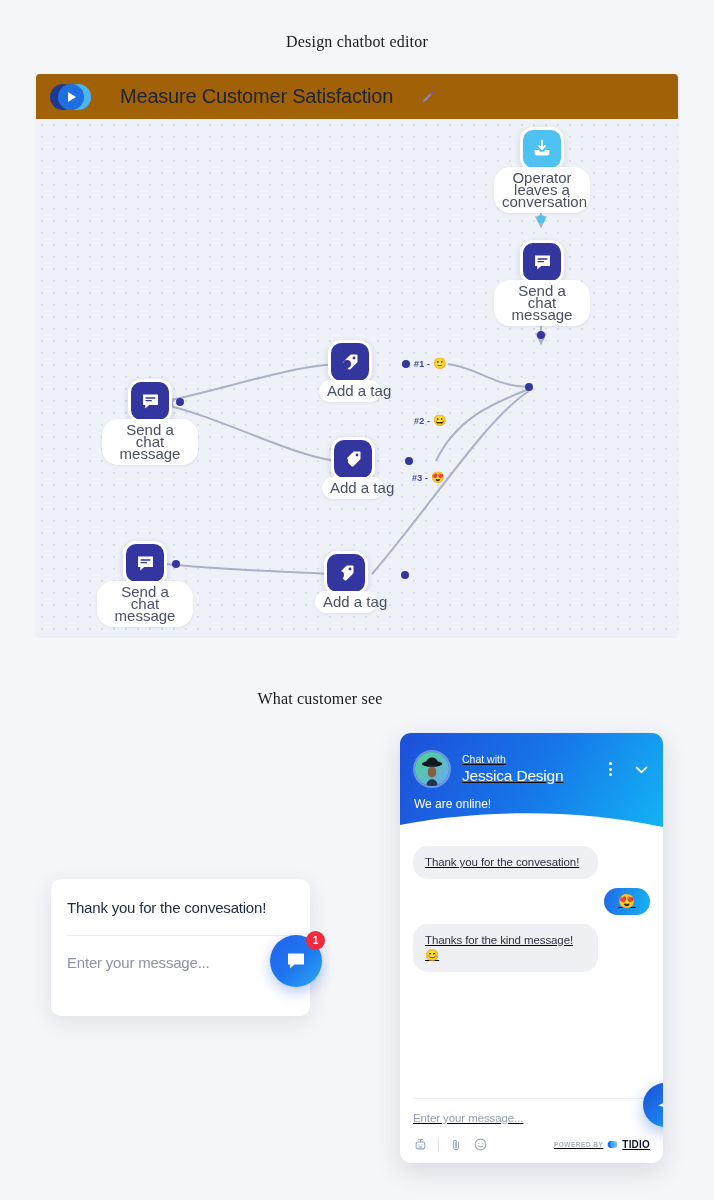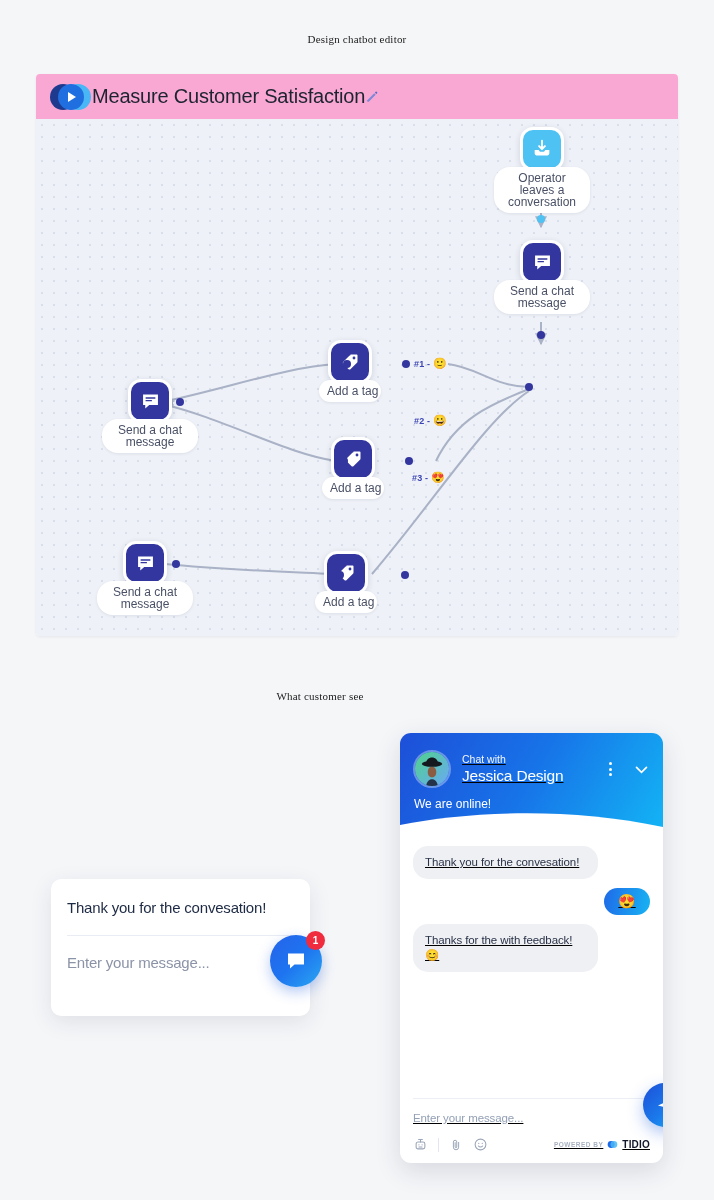--- a/index.html
+++ b/index.html
@@ -9,38 +9,38 @@
     background:#f5f6f8;
     font-family:"Liberation Sans", sans-serif;
     overflow:hidden;
     position:relative;
   }
 
   
   .section-title{
     text-align:center;
     font-family:"Liberation Serif", serif;
-    font-size:11px;
+    font-size:16px;
     color:#1b1b1b;
     letter-spacing:.2px;
   }
   #title-design{ position:absolute; top:33px; left:0; width:714px; }
   #title-customer{ position:absolute; top:690px; left:0; width:640px; }
 
   
   .editor{
     position:absolute; left:36px; top:74px;
     width:642px; height:562px;
     border-radius:4px; overflow:hidden;
     box-shadow:0 1px 3px rgba(20,30,60,.07);
     background:#fff;
   }
   .editor-bar{
-    height:45px; background:#f9a8d4; display:flex; align-items:center;
-    padding-left:14px; gap:0;
+    height:45px; background:#a16207; display:flex; align-items:center;
+    padding-left:14px; gap:28px;
   }
   .tidio-mark{ position:relative; width:42px; height:30px; flex:none; }
   .tidio-mark i{ position:absolute; border-radius:50%; display:block; }
   .tm-dark { width:26px;height:26px; left:0;  top:2px; background:#1e3a8f; }
   .tm-light{ width:26px;height:26px; left:15px;top:2px; background:#49b6f5; }
   .tm-mid  { width:26px;height:26px; left:8px; top:2px; background:#1f6fe0; }
   .tm-play{
     position:absolute; left:18px; top:10px;
     width:0;height:0; border-left:8px solid #fff;
     border-top:5px solid transparent; border-bottom:5px solid transparent;
@@ -65,21 +65,21 @@
     width:44px;height:44px;border-radius:13px;
     background:#32369e; border:3px solid #fff;
     display:flex;align-items:center;justify-content:center;
     box-shadow:0 2px 6px rgba(40,50,90,.16);
     margin:0 auto;
   }
   .tile.sky{ background:#4ec2f2; }
   .caption{
     margin-top:-4px;
     background:#fff;border-radius:16px;
-    font-size:12px;line-height:12px;color:#4a5166;
+    font-size:15px;line-height:12px;color:#4a5166;
     text-align:center;padding:5px 8px;
     box-shadow:0 1px 3px rgba(40,50,90,.09);
     white-space:nowrap;
   }
   .caption.two{ white-space:normal; width:96px; }
 
   .port{
     position:absolute;width:8px;height:8px;border-radius:50%;
     background:#32369e;
   }
@@ -377,21 +377,21 @@
     </div>
     <span class="w-online">We are online!</span>
     <svg class="w-wave" viewBox="0 0 263 26" preserveAspectRatio="none">
       <path d="M0,26 L0,14 C70,0 170,-4 263,16 L263,26 Z" fill="#fff"></path>
     </svg>
   </div>
 
   <div class="w-body">
     <div class="msg bot">Thank you for the convesation!</div>
     <div class="msg user">😍</div>
-    <div class="msg bot">Thanks for the with feedback! 😊</div>
+    <div class="msg bot">Thanks for the kind message! 😊</div>
   </div>
 
   <div class="w-foot">
     <div class="w-foot-div"></div>
     <div class="w-input">Enter your message...</div>
     <div class="w-tools">
       <svg width="15" height="15" viewBox="0 0 24 24" fill="none" stroke="#9aa5b8" stroke-width="1.7">
         <rect x="5" y="8" width="14" height="11" rx="3"></rect>
         <path d="M12 8V4M9 4h6" stroke-linecap="round"></path>
         <circle cx="9.5" cy="12.5" r="1" fill="#9aa5b8" stroke="none"></circle>

